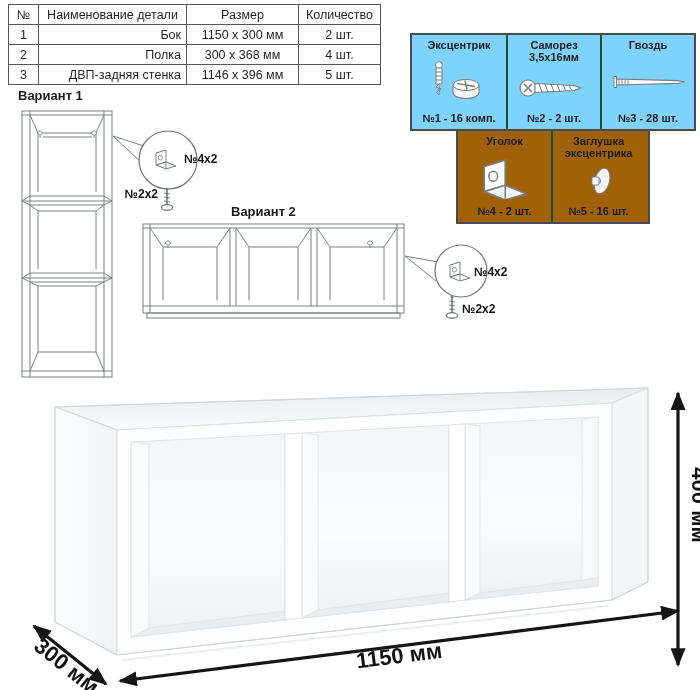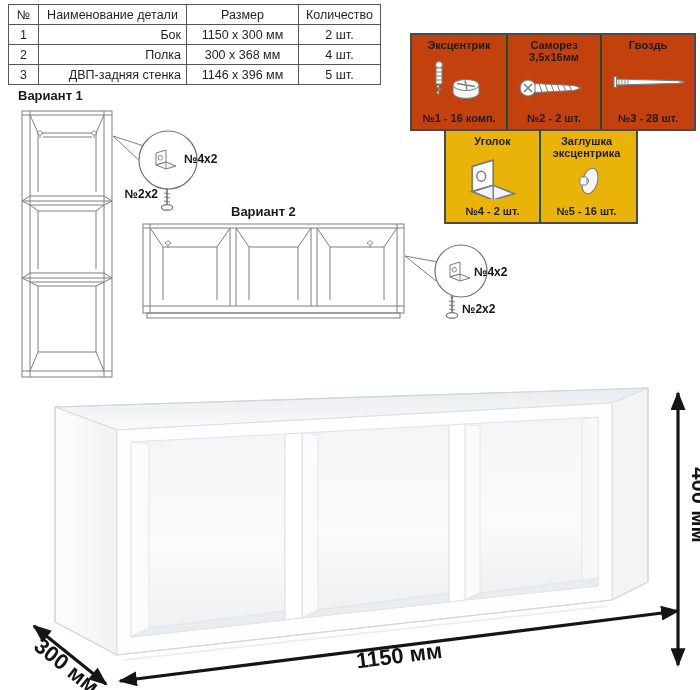--- a/index.html
+++ b/index.html
@@ -10,22 +10,22 @@
   table.parts{position:absolute;left:8px;top:4px;border-collapse:collapse;
               font-size:12.5px;color:#1f1f1f;background:#fff;}
   table.parts th,table.parts td{border:1px solid #565656;padding:1px 5px;height:17px;
               font-weight:400;white-space:nowrap;}
   table.parts th{text-align:center;}
   td.c-num,td.c-size,td.c-qty{text-align:center;}
   td.c-name{text-align:right;}
 
   
   .hwbox{position:absolute;left:410px;top:33px;width:286px;color:#1c1c1c;}
-  .hwrow1{display:flex;border:2px solid #4a4a4a;background:#c2410c;}
-  .hwrow2{display:flex;width:190px;margin-left:34px;border:2px solid #4a4a4a;border-top:none;background:#eab308;}
+  .hwrow1{display:flex;border:2px solid #4a4a4a;background:#7dd3fc;}
+  .hwrow2{display:flex;width:190px;margin-left:46px;border:2px solid #4a4a4a;border-top:none;background:#a16207;}
   .hwcell{box-sizing:border-box;display:flex;flex-direction:column;align-items:center;
           justify-content:space-between;padding:4px 2px 5px;}
   .hwrow1 .hwcell{width:94px;height:94px;}
   .hwrow2 .hwcell{width:93px;height:91px;}
   .hwcell + .hwcell{border-left:2px solid #14532d;}
   .hwtitle{font-size:11px;font-weight:700;text-align:center;line-height:1.12;}
   .hwcount{font-size:11px;font-weight:700;text-align:left;white-space:nowrap;}
   .hwicon{flex:1;display:flex;align-items:center;justify-content:center;width:100%;}
 
   

